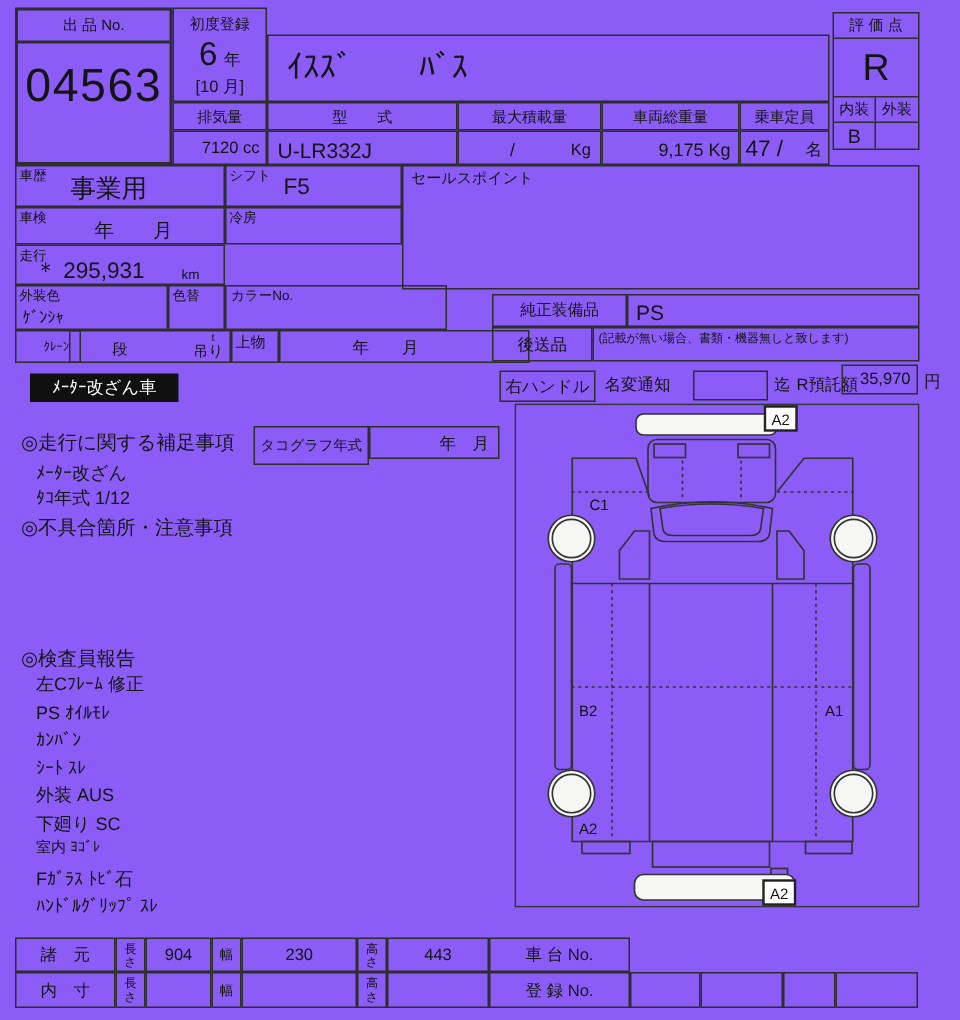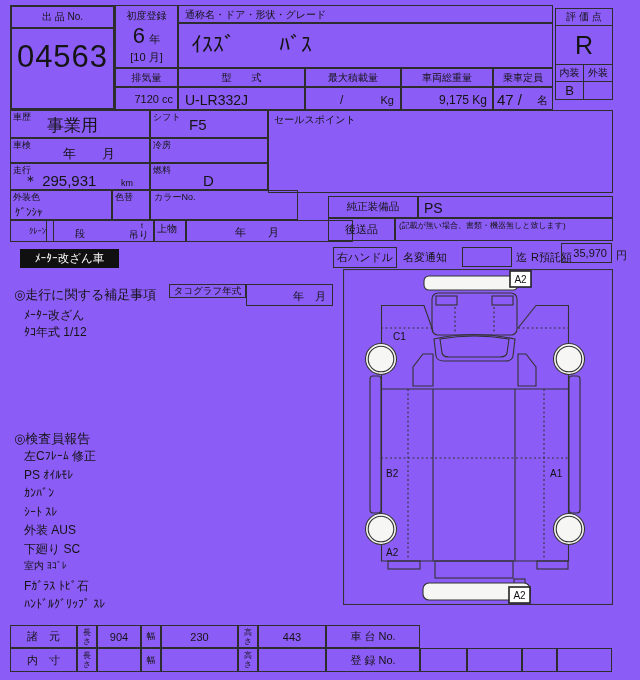--- a/index.html
+++ b/index.html
@@ -32,23 +32,20 @@
 
   <div class="cell" style="left:115px;top:5px;width:63px;height:63px;">
     <div style="position:absolute;left:0;top:3px;width:100%;text-align:center;font-size:10px;">初度登録</div>
     <div style="position:absolute;left:0;top:17px;width:100%;text-align:center;">
       <span style="font-size:22px;">6</span>
       <span style="font-size:11px;">年</span>
     </div>
     <div style="position:absolute;left:0;top:44px;width:100%;text-align:center;font-size:11px;">[10 月]</div>
   </div>
 
-  <div class="cell" style="left:178px;top:5px;width:375px;height:18px;">
-    <span class="lbl" style="left:6px;top:4px;font-size:10px;">通称名・ドア・形状・グレード</span>
-  </div>
   <div class="cell" style="left:178px;top:23px;width:375px;height:45px;">
     <span class="txt" style="left:12px;top:10px;font-size:22px;">ｲｽｽﾞ　　ﾊﾞｽ</span>
   </div>
 
   <div class="cell center" style="left:115px;top:68px;width:63px;height:19px;">
     <span style="font-size:10px;">排気量</span>
   </div>
   <div class="cell" style="left:115px;top:87px;width:63px;height:23px;">
     <span class="txt" style="right:4px;top:6px;font-size:11px;">7120 cc</span>
   </div>
@@ -114,24 +111,20 @@
     <span class="txt" style="left:52px;top:8px;font-size:13px;">年　　月</span>
   </div>
   <div class="cell" style="left:150px;top:138px;width:118px;height:25px;">
     <span class="lbl" style="left:2px;top:2px;">冷房</span>
   </div>
 
   <div class="cell" style="left:10px;top:163px;width:140px;height:27px;">
     <span class="lbl" style="left:2px;top:2px;">走行</span>
     <span class="txt" style="left:12px;top:9px;font-size:15px;">＊ 295,931</span>
     <span class="txt" style="left:110px;top:15px;font-size:9px;">km</span>
-  </div>
-  <div class="cell" style="left:150px;top:163px;width:118px;height:27px;">
-    <span class="lbl" style="left:2px;top:2px;">燃料</span>
-    <span class="txt" style="left:52px;top:9px;font-size:15px;">D</span>
   </div>
 
   <div class="cell" style="left:10px;top:190px;width:102px;height:30px;">
     <span class="lbl" style="left:2px;top:2px;">外装色</span>
     <span class="txt" style="left:4px;top:16px;font-size:11px;">ｹﾞﾝｼｬ</span>
   </div>
   <div class="cell" style="left:112px;top:190px;width:38px;height:30px;">
     <span class="lbl" style="left:2px;top:2px;">色替</span>
   </div>
   <div class="cell" style="left:150px;top:190px;width:148px;height:30px;">
@@ -181,30 +174,31 @@
   <div class="cell" style="left:462px;top:247px;width:50px;height:20px;"></div>
   <span class="txt" style="left:516px;top:252px;font-size:11px;">迄</span>
   <span class="txt" style="left:531px;top:252px;font-size:11px;">R預託額</span>
   <div class="cell" style="left:561px;top:243px;width:51px;height:20px;">
     <span class="txt" style="right:4px;top:4px;font-size:11px;">35,970</span>
   </div>
   <span class="txt" style="left:616px;top:250px;font-size:11px;">円</span>
 
   <span class="txt" style="left:14px;top:288px;font-size:13px;">◎走行に関する補足事項</span>
 
-  <div class="cell center" style="left:169px;top:284px;width:77px;height:14px;">
+  <div class="cell center" style="left:169px;top:284px;width:77px;height:26px;">
     <span style="font-size:9.5px;">タコグラフ年式</span>
   </div>
   <div class="cell" style="left:246px;top:284px;width:87px;height:22px;">
     <span class="txt" style="right:6px;top:6px;font-size:11px;">年　月</span>
   </div>
 
   <span class="txt" style="left:24px;top:309px;font-size:12px;">ﾒｰﾀｰ改ざん</span>
   <span class="txt" style="left:24px;top:326px;font-size:12px;">ﾀｺ年式 1/12</span>
 
+  <span class="txt" style="left:14px;top:345px;font-size:13px;">◎不具合箇所・注意事項</span>
 
   <span class="txt" style="left:14px;top:432px;font-size:13px;">◎検査員報告</span>
   <span class="txt" style="left:24px;top:450px;font-size:12px;">左Cﾌﾚｰﾑ 修正</span>
   <span class="txt" style="left:24px;top:469px;font-size:12px;">PS ｵｲﾙﾓﾚ</span>
   <span class="txt" style="left:24px;top:487px;font-size:12px;">ｶﾝﾊﾞﾝ</span>
   <span class="txt" style="left:24px;top:506px;font-size:12px;">ｼｰﾄ ｽﾚ</span>
   <span class="txt" style="left:24px;top:524px;font-size:12px;">外装 AUS</span>
   <span class="txt" style="left:24px;top:543px;font-size:12px;">下廻り SC</span>
   <span class="txt" style="left:24px;top:561px;font-size:10px;">室内 ﾖｺﾞﾚ</span>
   <span class="txt" style="left:24px;top:580px;font-size:12px;">Fｶﾞﾗｽ ﾄﾋﾞ石</span>

